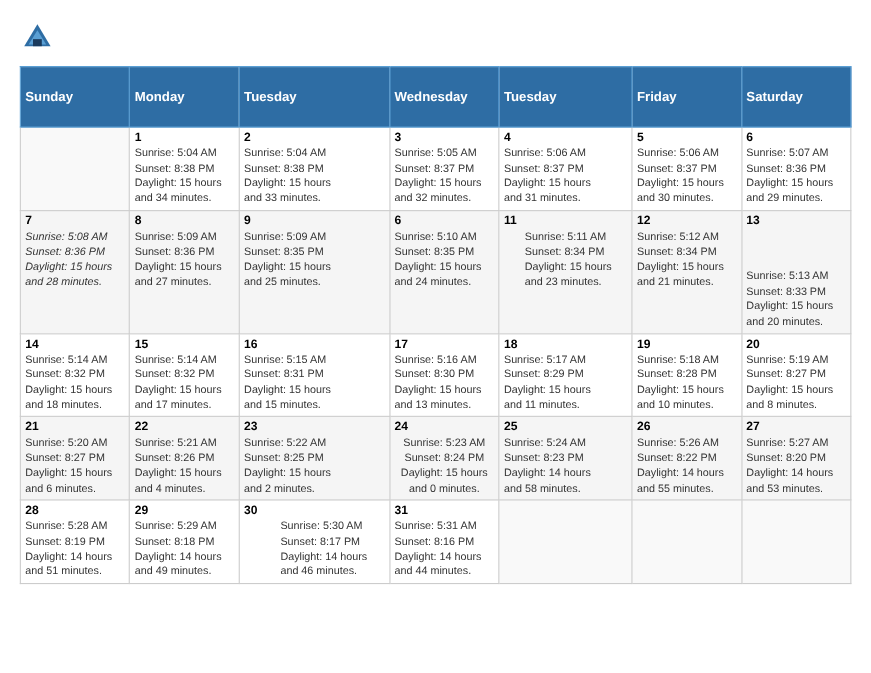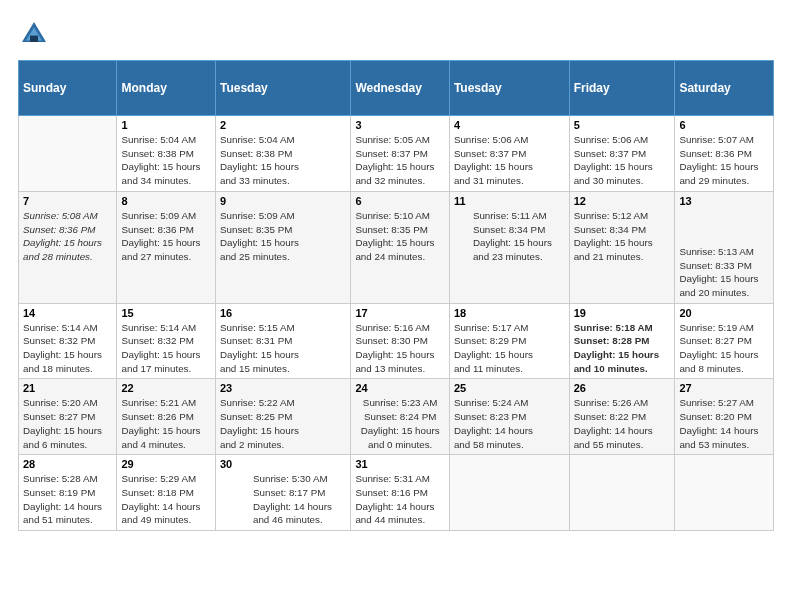--- a/index.html
+++ b/index.html
@@ -251,21 +251,21 @@
           </td>
           <td>
             <span class="day-num">18</span>
             <div class="day-info" style="white-space: pre-line;">Sunrise: 5:17 AM
 Sunset: 8:29 PM
 Daylight: 15 hours
 and 11 minutes.</div>
           </td>
           <td>
             <span class="day-num">19</span>
-            <div class="day-info" style="white-space: pre-line; font-weight: bold;">Sunrise: 5:18 AM
+            <div class="day-info" style="white-space: pre-line;">Sunrise: 5:18 AM
 Sunset: 8:28 PM
 Daylight: 15 hours
 and 10 minutes.</div>
           </td>
           <td>
             <span class="day-num">20</span>
             <div class="day-info" style="white-space: pre-line;">Sunrise: 5:19 AM
 Sunset: 8:27 PM
 Daylight: 15 hours
 and 8 minutes.</div>

